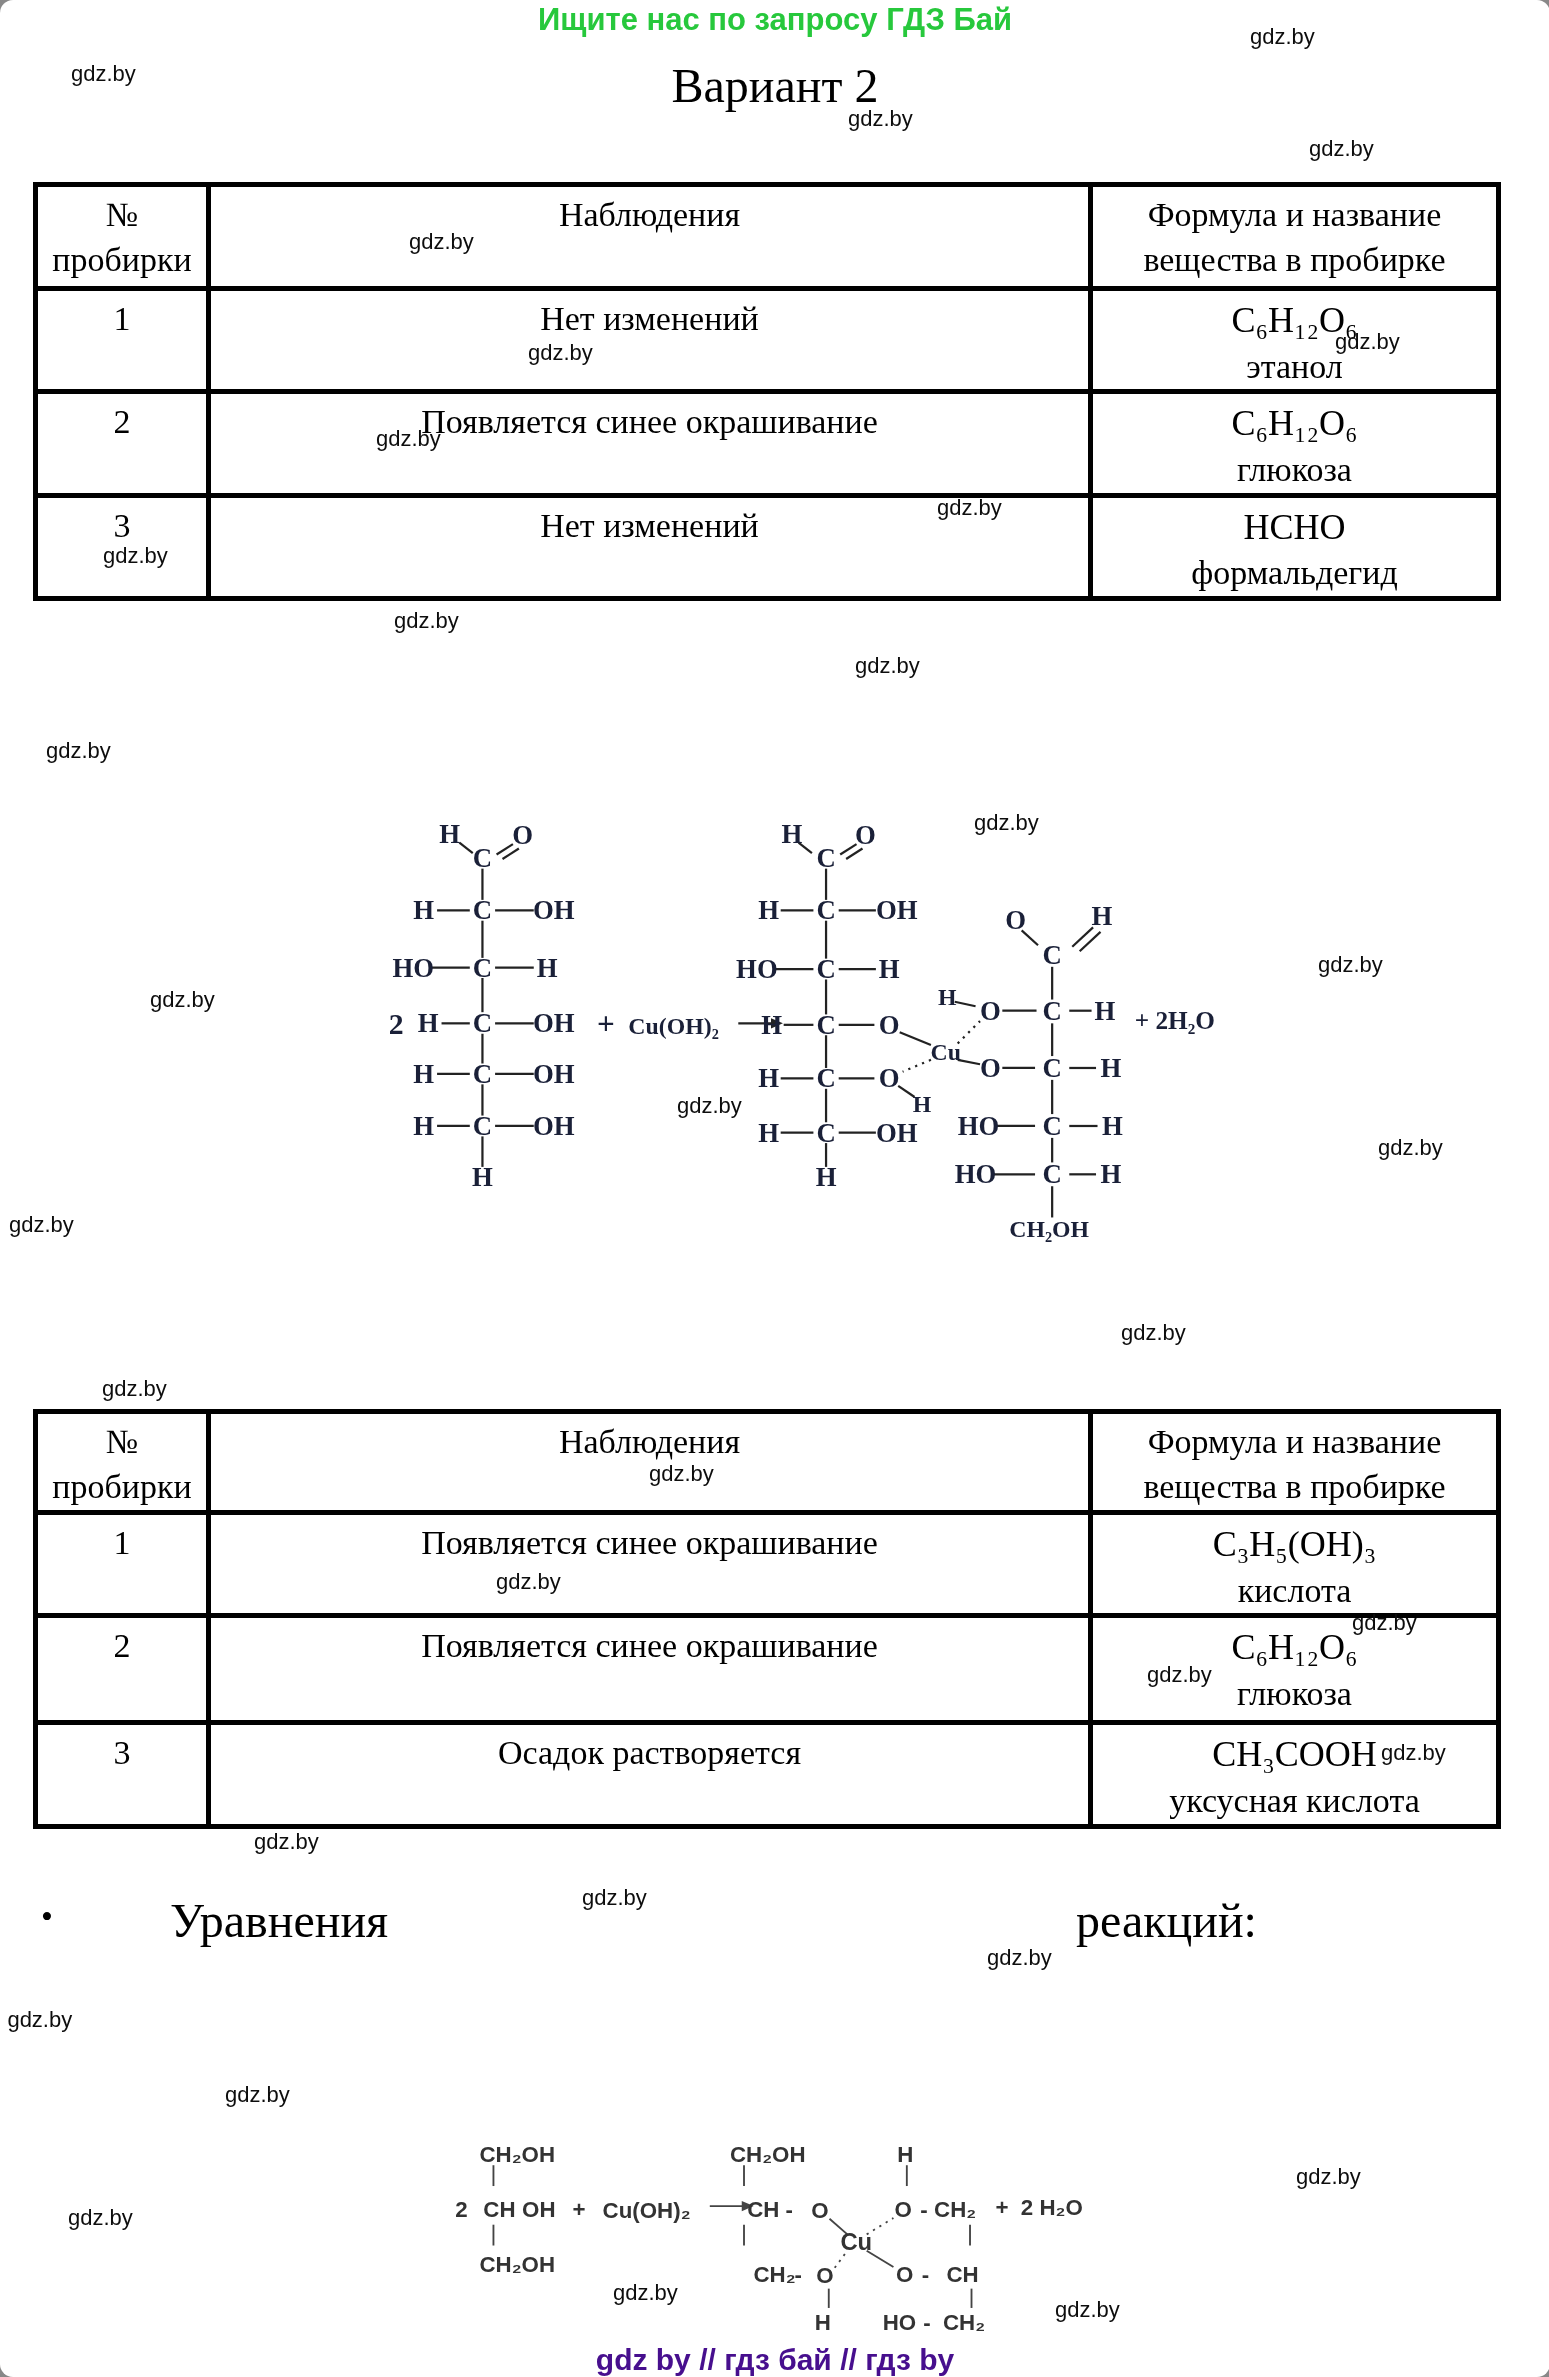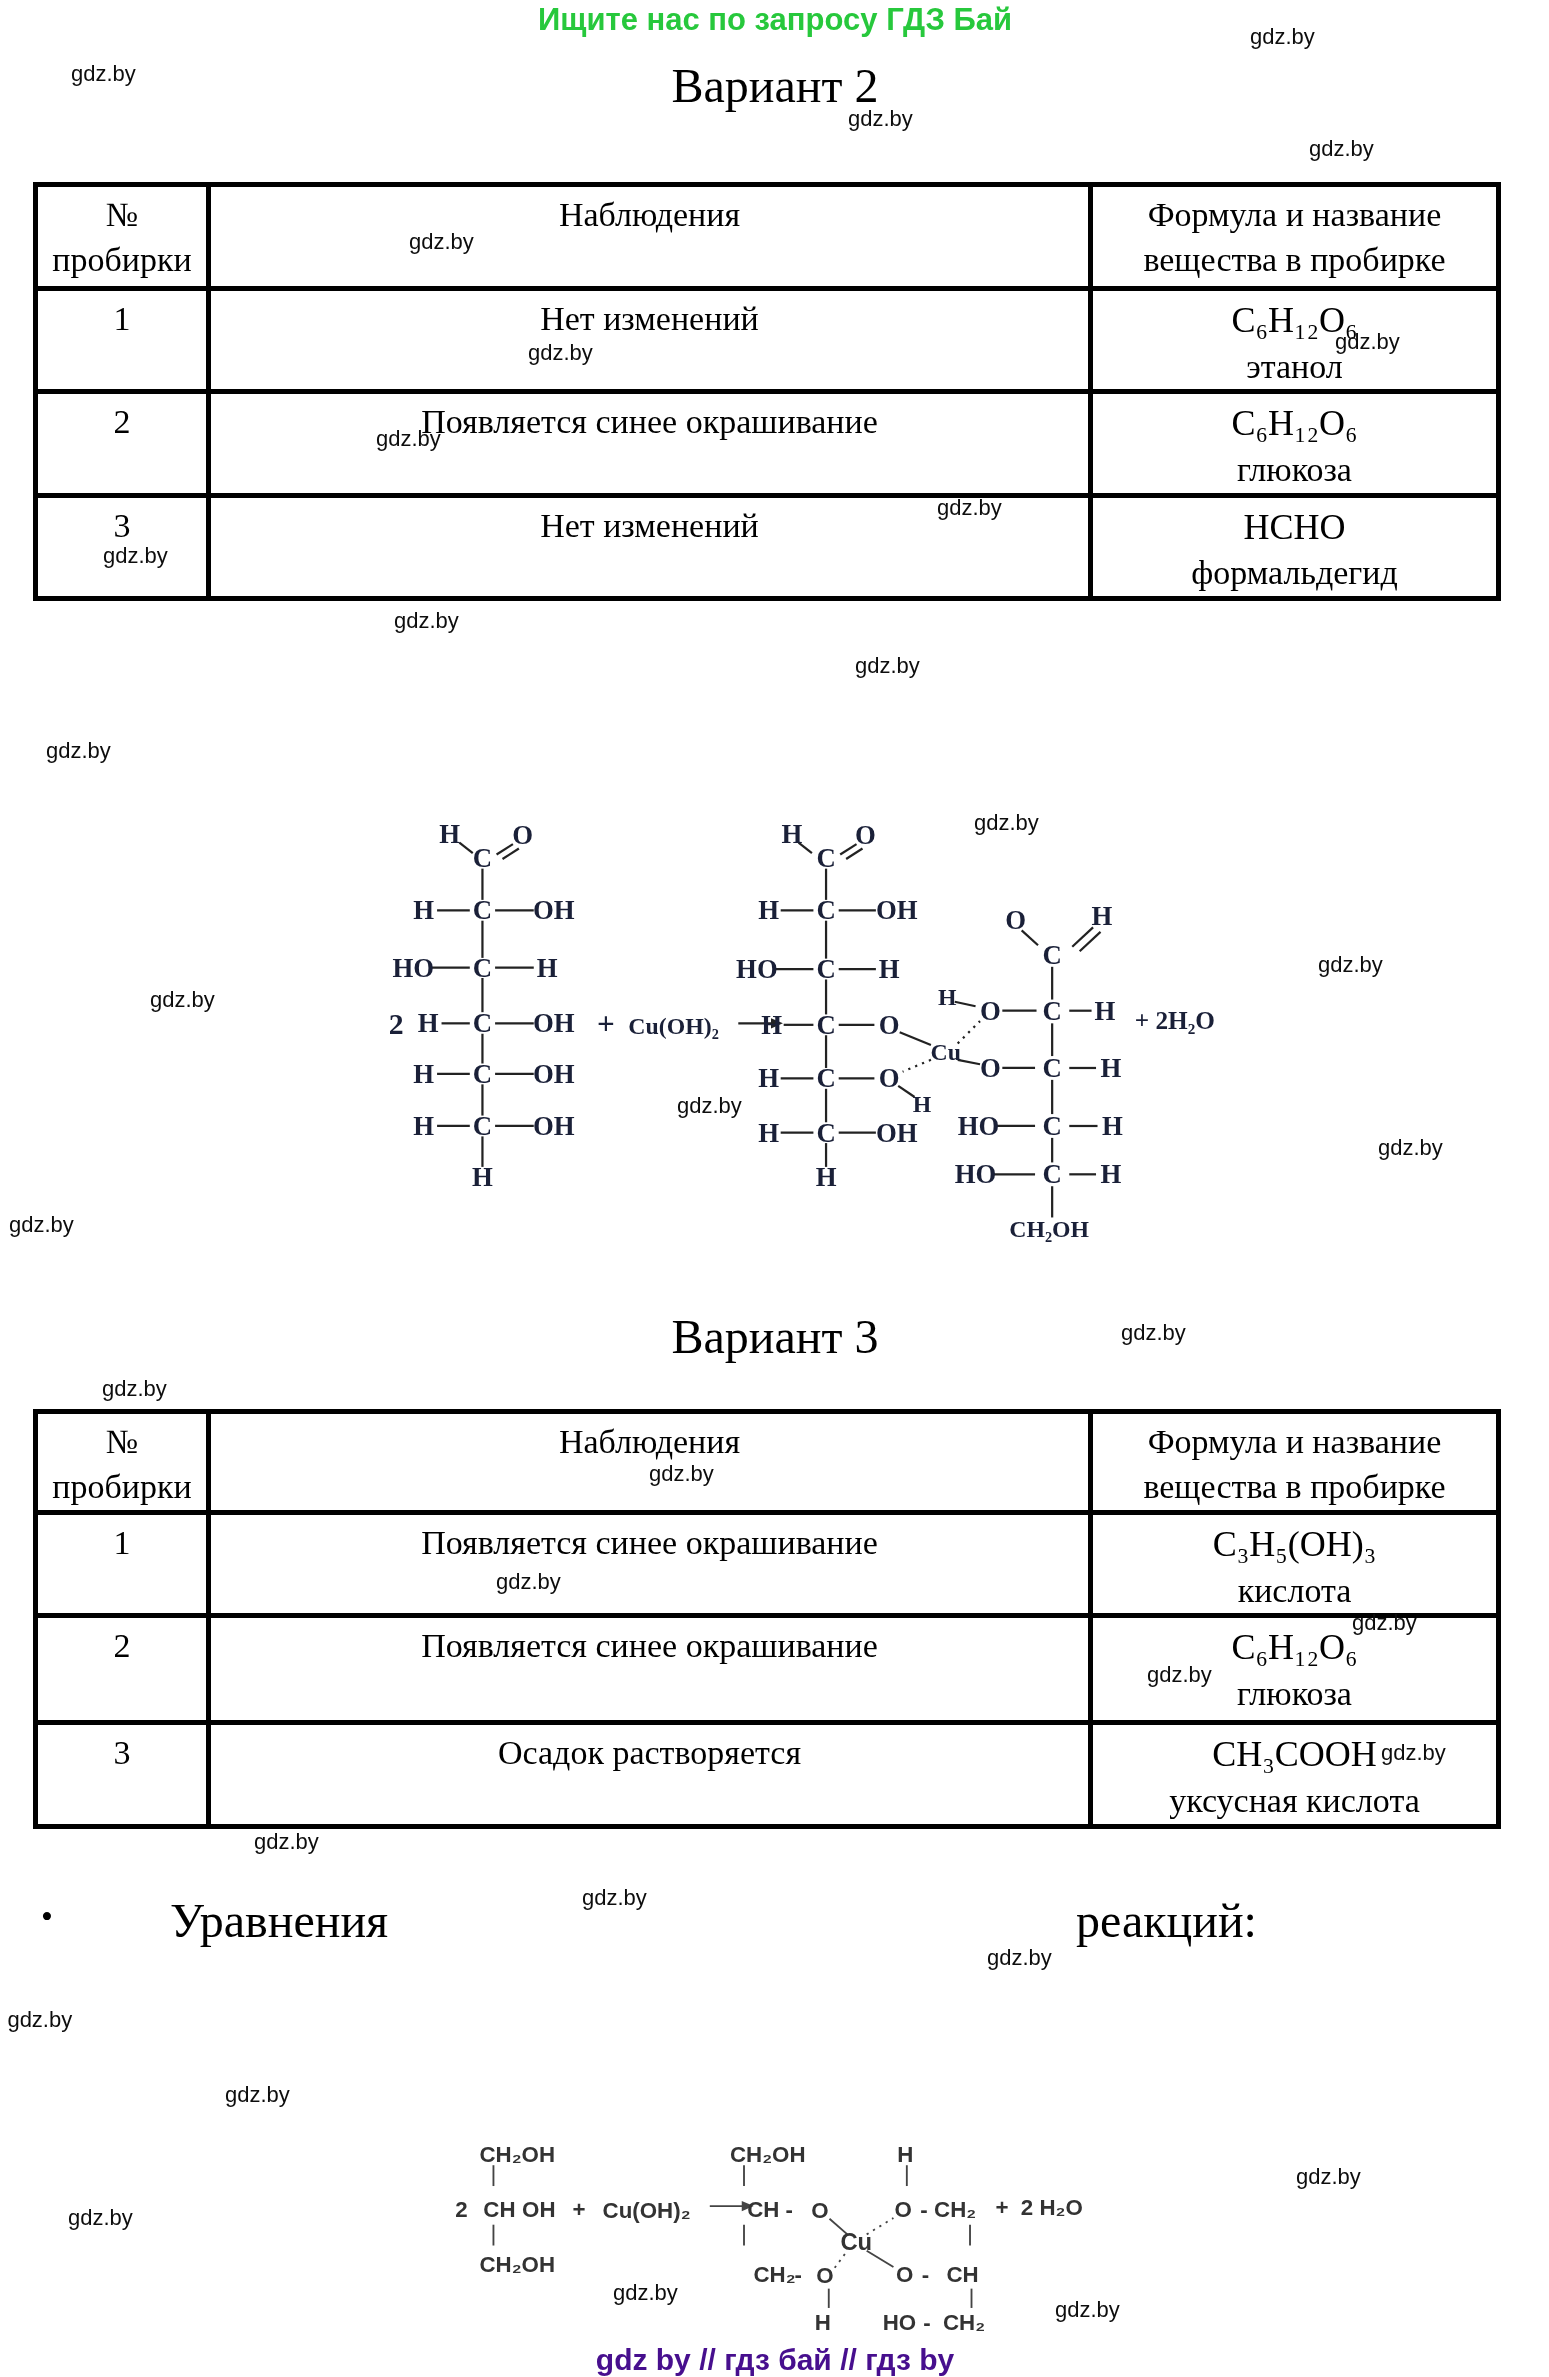--- a/index.html
+++ b/index.html
@@ -1,17 +1,17 @@
 <!DOCTYPE html>
 <html style="font-size:12px"><head>
 <meta charset="utf-8">
 <style>
   html,body{margin:0;padding:0;background:#888;}
   .page{position:relative;width:1550px;height:2377px;background:#ffffff;overflow:hidden;
-        font-family:"Liberation Serif","DejaVu Serif",serif;color:#000;}
+        font-family:"Liberation Serif","DejaVu Serif",serif;color:#000;border-radius:13px;}
   .promo{position:absolute;top:1.5px;left:0;width:100%;text-align:center;
          font-family:"Liberation Sans","DejaVu Sans",sans-serif;font-size:31px;font-weight:bold;}
   .doc-title{position:absolute;left:0;width:100%;text-align:center;font-size:48px;white-space:nowrap;}
   .wm{position:absolute;font-family:"Liberation Sans","DejaVu Sans",sans-serif;font-size:22px;
       color:#0d0d0d;white-space:nowrap;line-height:1;}
   table.tbl{position:absolute;left:33px;width:1462px;border-collapse:collapse;table-layout:fixed;background:#fff;}
   table.tbl td{border:5.2px solid #000;text-align:center;vertical-align:top;
                font-size:34px;line-height:1.32;padding:6px 4.5px 0 4.5px;}
   .formula{font-size:36px;}
   .bullet-row{position:absolute;white-space:nowrap;}
@@ -202,21 +202,20 @@
         <text x="876" y="453" font-size="36" text-anchor="middle" dominant-baseline="central">HO</text>
         <text x="975" y="453" font-size="36" text-anchor="middle" dominant-baseline="central">C</text>
         <text x="1056" y="453" font-size="36" text-anchor="middle" dominant-baseline="central">H</text>
         <text x="872" y="518" font-size="36" text-anchor="middle" dominant-baseline="central">HO</text>
         <text x="975" y="518" font-size="36" text-anchor="middle" dominant-baseline="central">C</text>
         <text x="1054" y="518" font-size="36" text-anchor="middle" dominant-baseline="central">H</text>
         <text x="971" y="592" font-size="32" text-anchor="middle" dominant-baseline="central">CH₂OH</text>
       </svg>
     </div>
 
-  <div class="doc-title" style="top:1309px;">Вариант 3</div>
 
   <table class="tbl" style="top:1409px;">
     <colgroup>
         <col style="width:173px">
         <col style="width:882px">
         <col style="width:408px">
       </colgroup>
     <tbody>
         <tr style="height:101px">
       <td>

